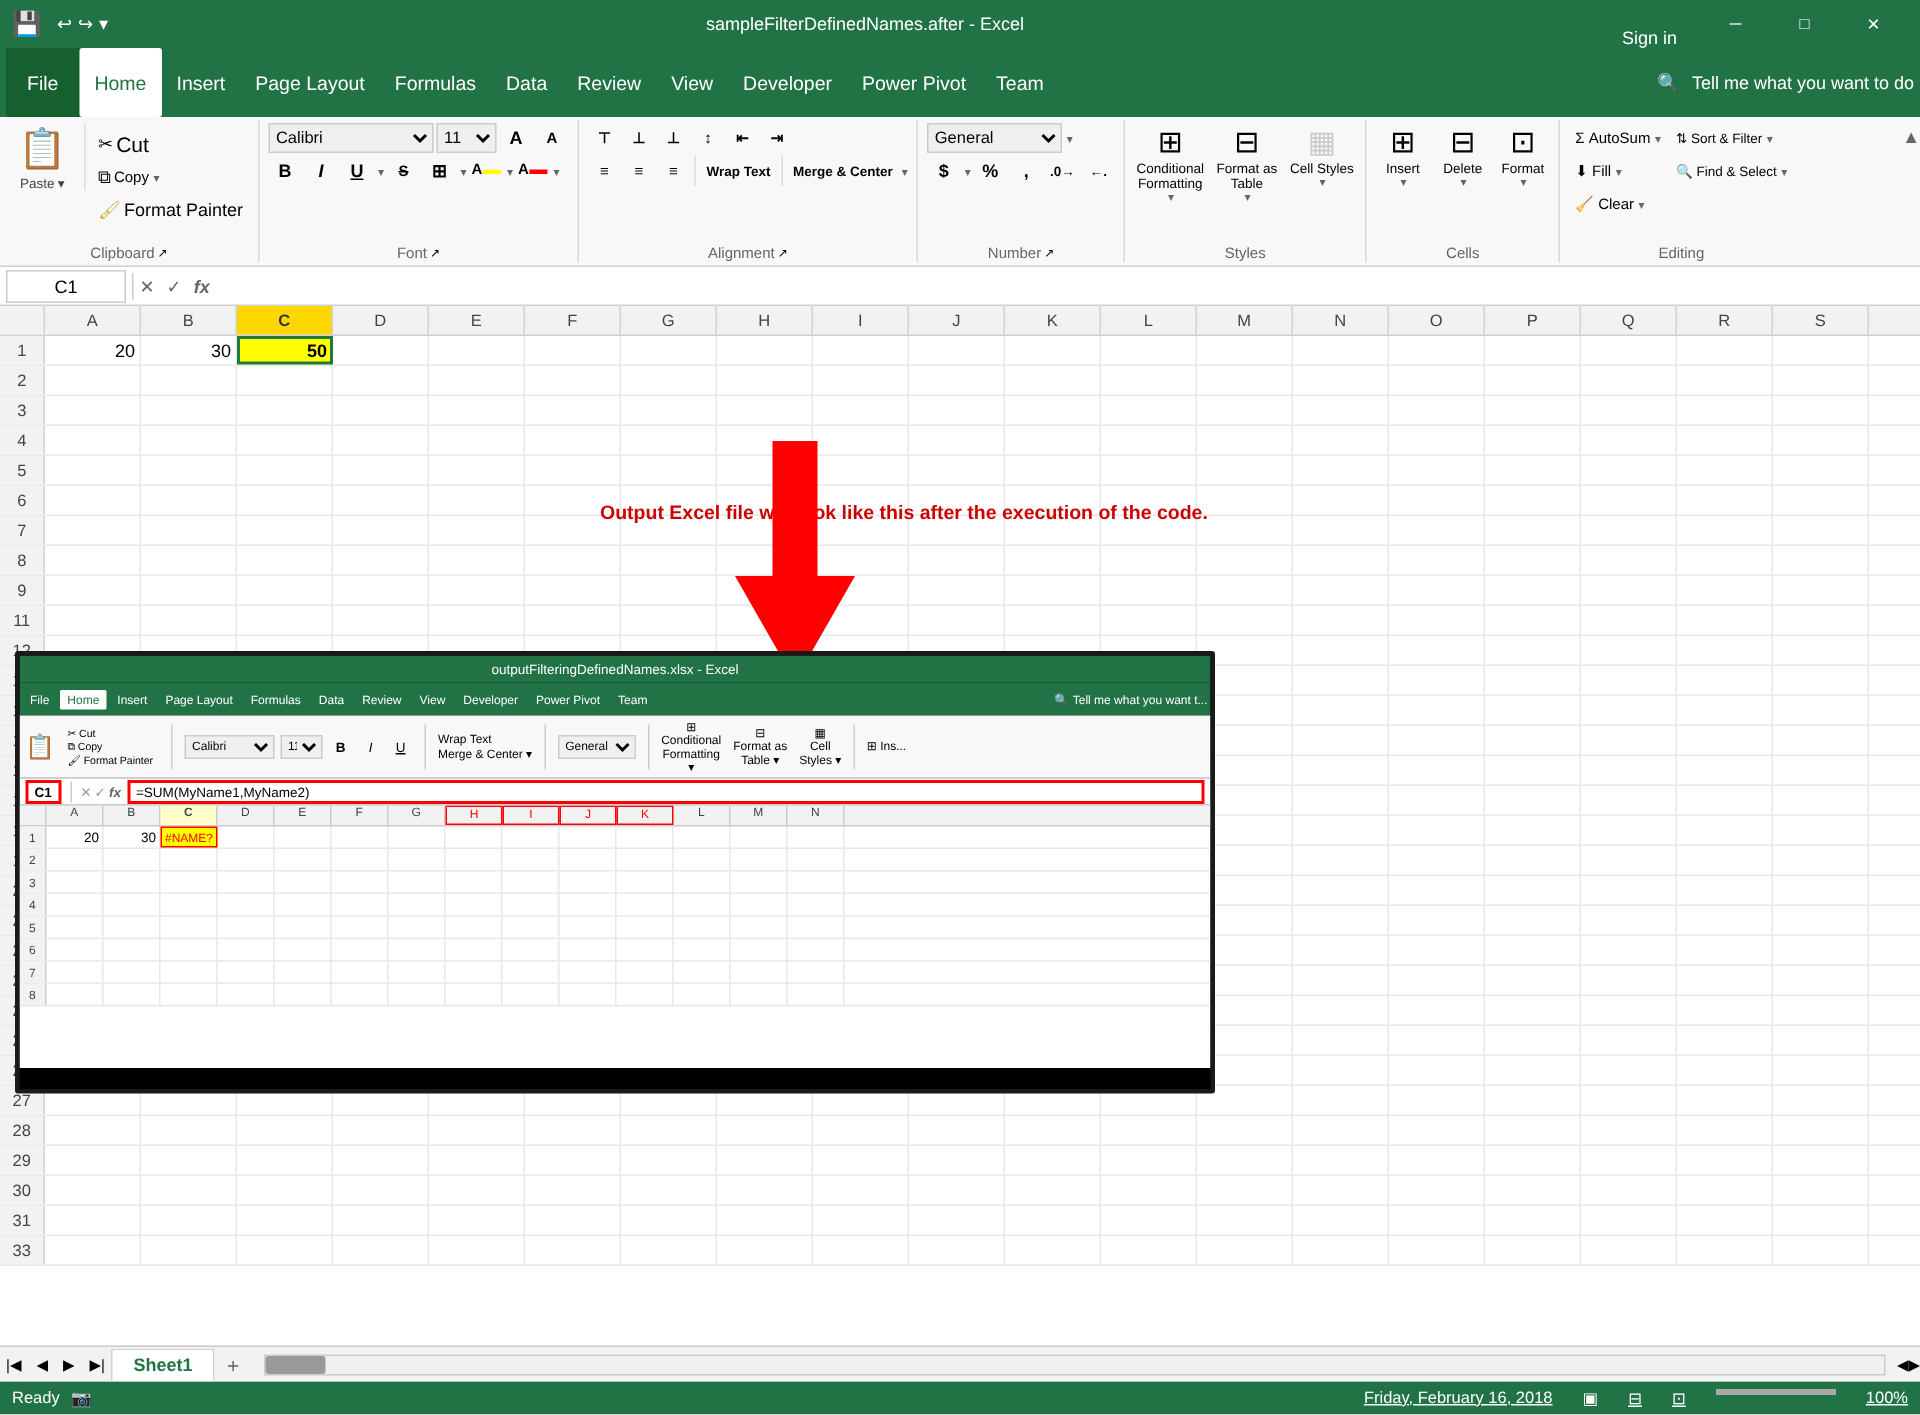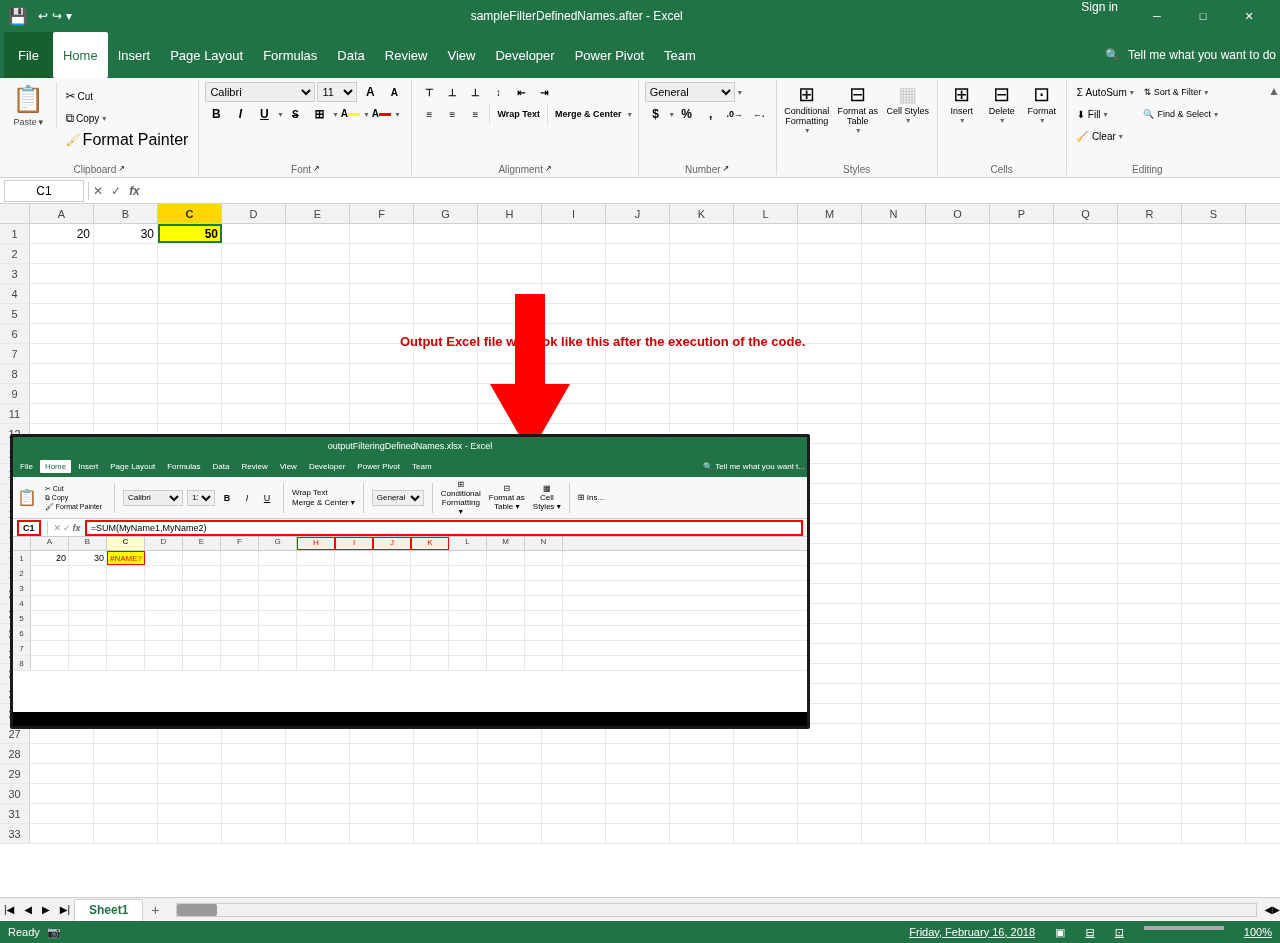--- a/index.html
+++ b/index.html
@@ -325,21 +325,21 @@
 <div style="display:flex; flex-direction:column; width:1280px; height:943px;">
 
   <div id="titlebar">
     <div class="left-icons">
       <span style="font-size:16px; cursor:pointer; margin-right:6px;">💾</span>
       <span style="cursor:pointer;">↩</span>
       <span style="cursor:pointer;">↪</span>
       <span style="cursor:pointer;">▾</span>
     </div>
     <div class="title">sampleFilterDefinedNames.after - Excel</div>
-    <div style="display:flex; align-items:flex-start; gap:16px;">
+    <div style="display:flex; align-items:flex-end; gap:16px;">
       <span style="font-size:12px; cursor:pointer;">Sign in</span>
       <div class="win-controls">
         <span class="win-btn">─</span>
         <span class="win-btn">□</span>
         <span class="win-btn close">✕</span>
       </div>
     </div>
   </div>
 
   <div id="menubar">
@@ -368,30 +368,30 @@
           <div style="display:flex; flex-direction:column; align-items:center; border-right:1px solid #ddd; padding-right:6px; margin-right:2px;">
             <div style="font-size:26px; cursor:pointer; line-height:1.2; padding:2px 6px;">📋</div>
             <div style="font-size:9px; color:#444; display:flex; gap:2px;">
               <span style="cursor:pointer;">Paste</span>
               <span style="cursor:pointer;">▾</span>
             </div>
           </div>
           <div style="display:flex; flex-direction:column; gap:2px; padding-top:4px;">
             <div class="rb-btn-sm">
                 <span style="font-size:12px;">✂</span>
-                <span style="font-size:10px;">Cut</span>
+                <span style="font-size:14px;">Cut</span>
               </div>
             <div class="rb-btn-sm">
                 <span style="font-size:12px;">⧉</span>
                 <span style="font-size:10px;">Copy</span> 
                 <span class="dropdown-arrow">▾</span>
               </div>
             <div class="rb-btn-sm">
                 <span style="font-size:12px; color:#d4af37;">🖌</span>
-                <span style="font-size:16px;">Format Painter</span>
+                <span style="font-size:12px;">Format Painter</span>
               </div>
           </div>
         </div>
         <div class="ribbon-group-label-row">
           <span class="ribbon-group-label">Clipboard</span>
           <span class="expand-btn">↗</span>
         </div>
       </div>
 
       <div class="ribbon-group">

